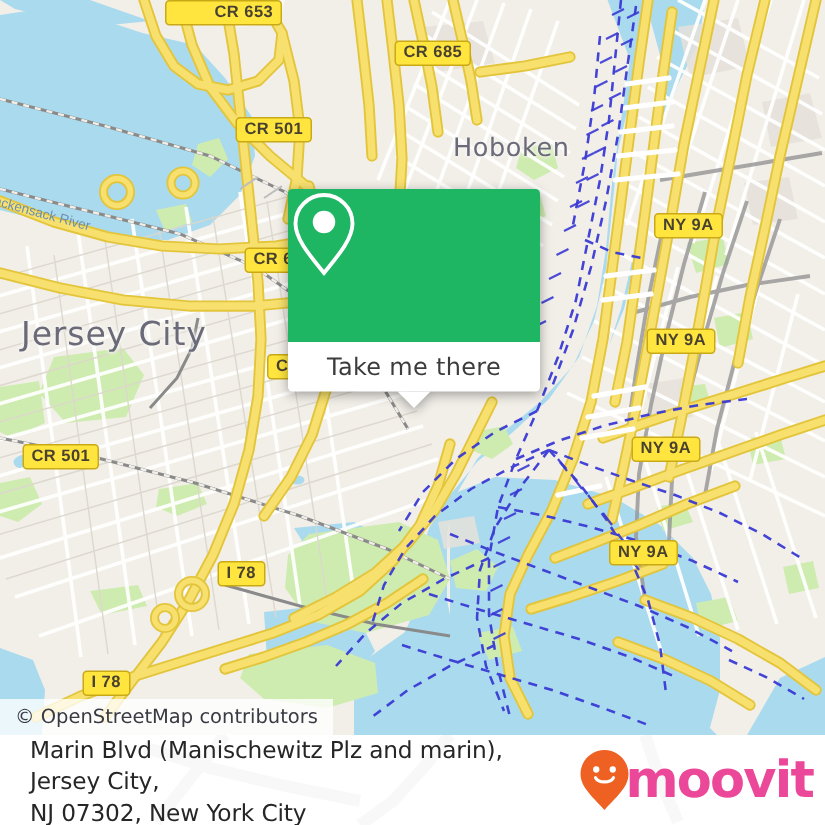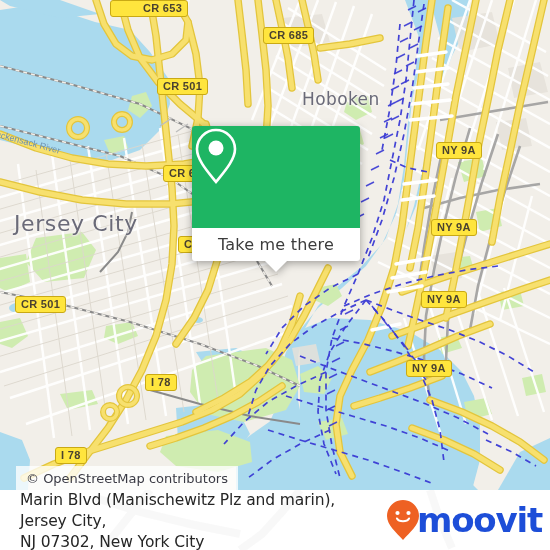--- a/index.html
+++ b/index.html
@@ -82,21 +82,21 @@
     transform: translateX(-50%);
     width: 0; height: 0;
     border-left: 11px solid transparent;
     border-right: 11px solid transparent;
     border-top: 11px solid #ffffff;
   }
 
   
   #attribution {
     position: absolute;
-    left: 16px; top: 466px;
+    left: 0; top: 466px;
     height: 24px;
     padding: 0 10px 0 10px;
     display: flex; align-items: center;
     background: rgba(255,255,255,.78);
     font-size: 13px;
     color: #3a3a44;
     font-family: "DejaVu Sans", sans-serif;
     white-space: nowrap;
   }
 
@@ -127,21 +127,21 @@
   }
   #brand {
     display: flex; align-items: center;
     margin-left: 2px;
     flex: 0 0 auto;
   }
   #brand-wordmark {
     font-family: "DejaVu Sans", sans-serif;
     font-size: 34px;
     font-weight: bold;
-    color: #1d4ed8;
+    color: #ec4899;
     letter-spacing: -1.2px;
     margin-left: -3px;
     line-height: 34px;
   }
 </style>
 </head>
 <body>
 
 <div id="app">
 

